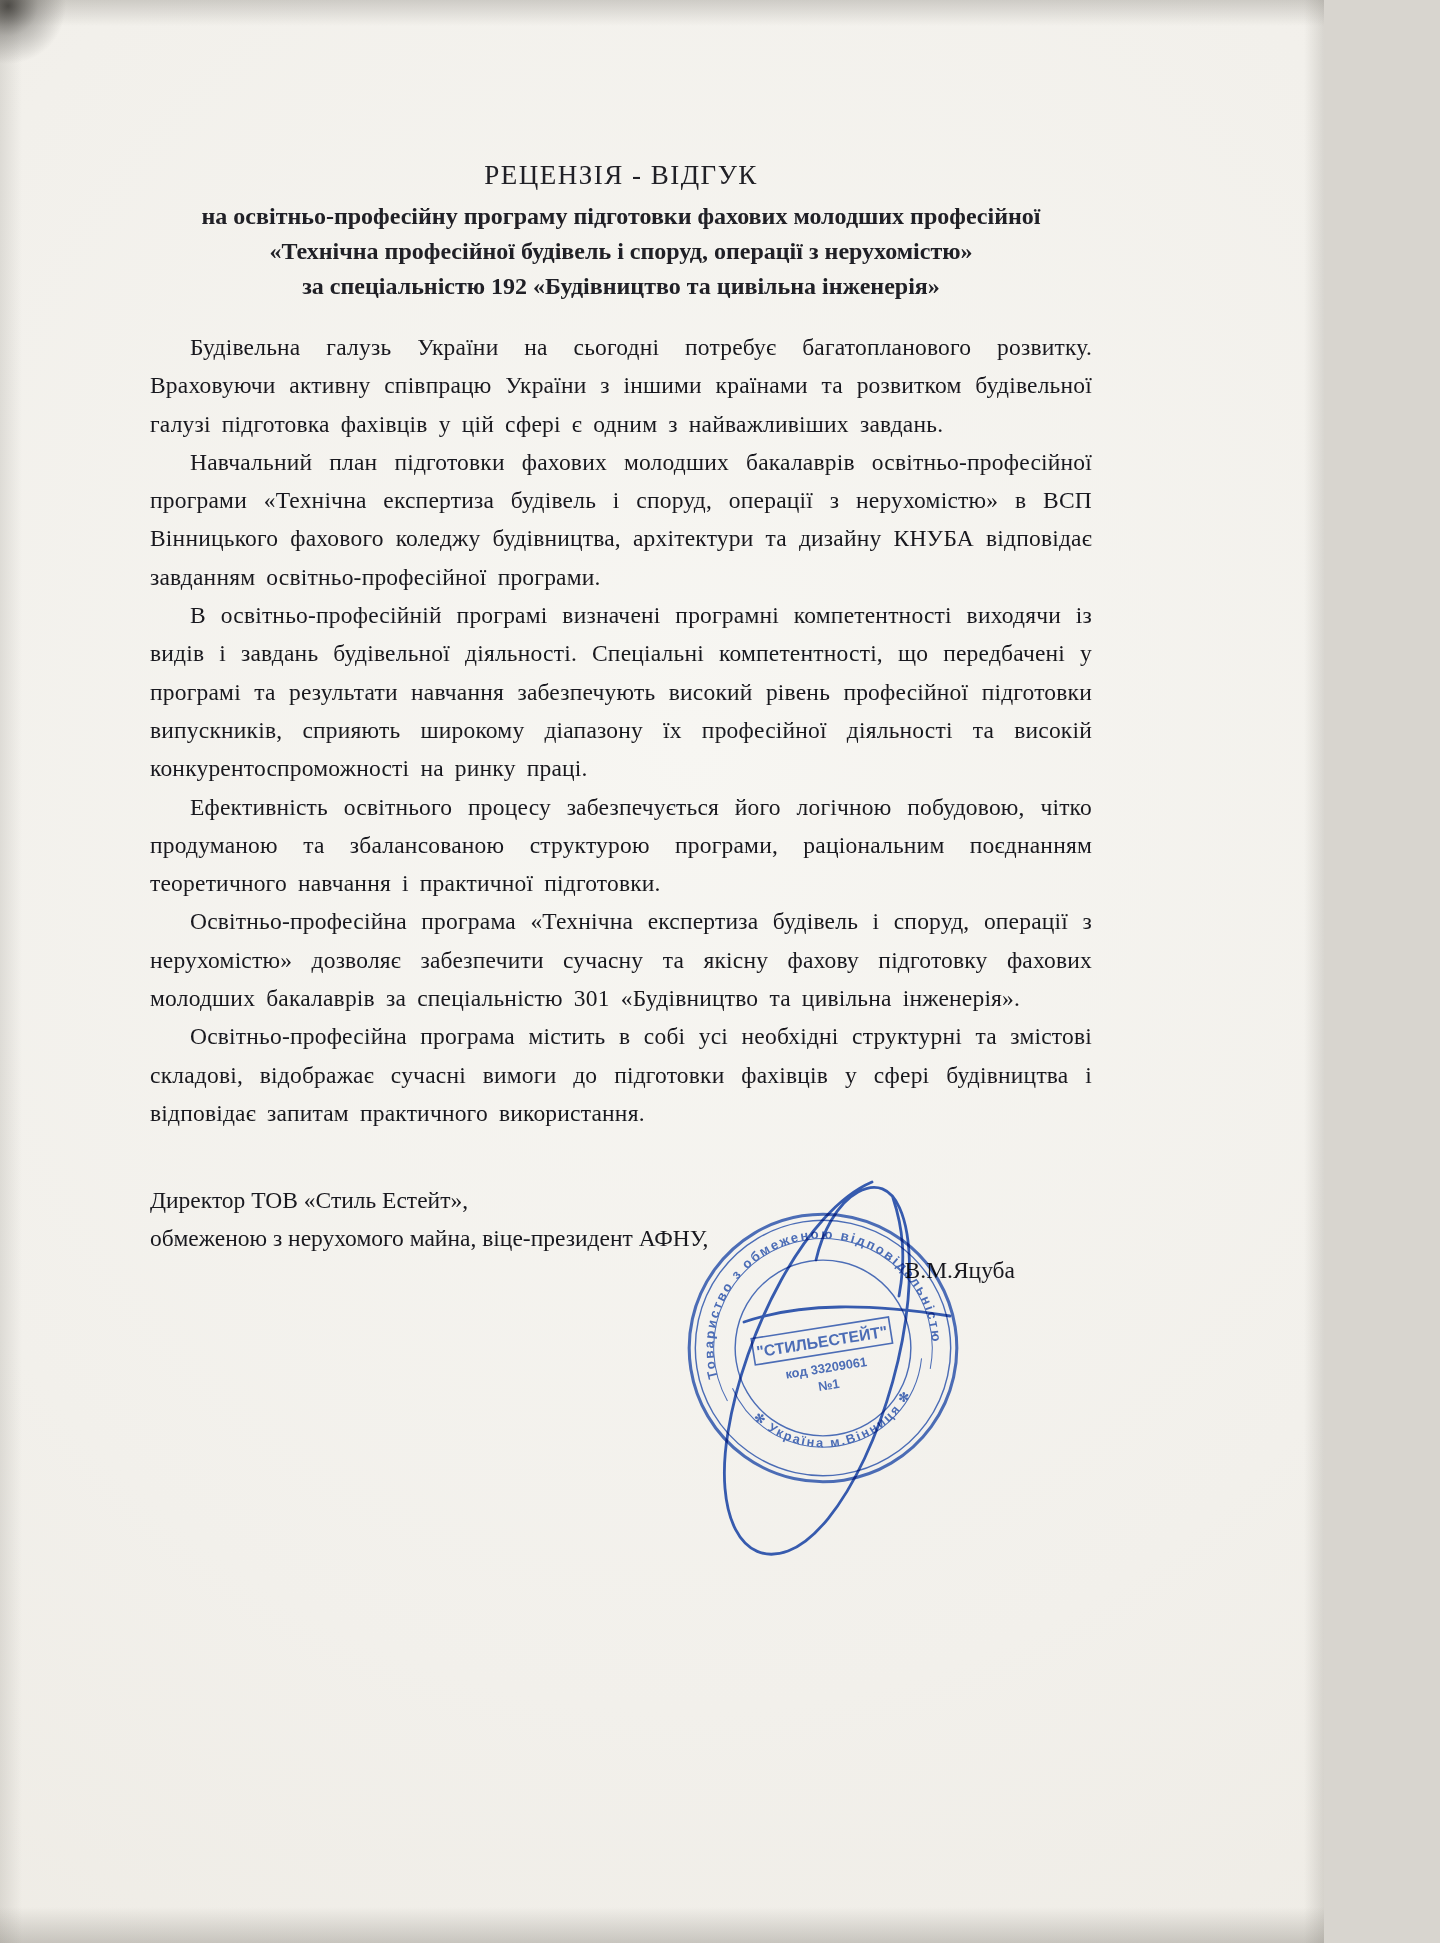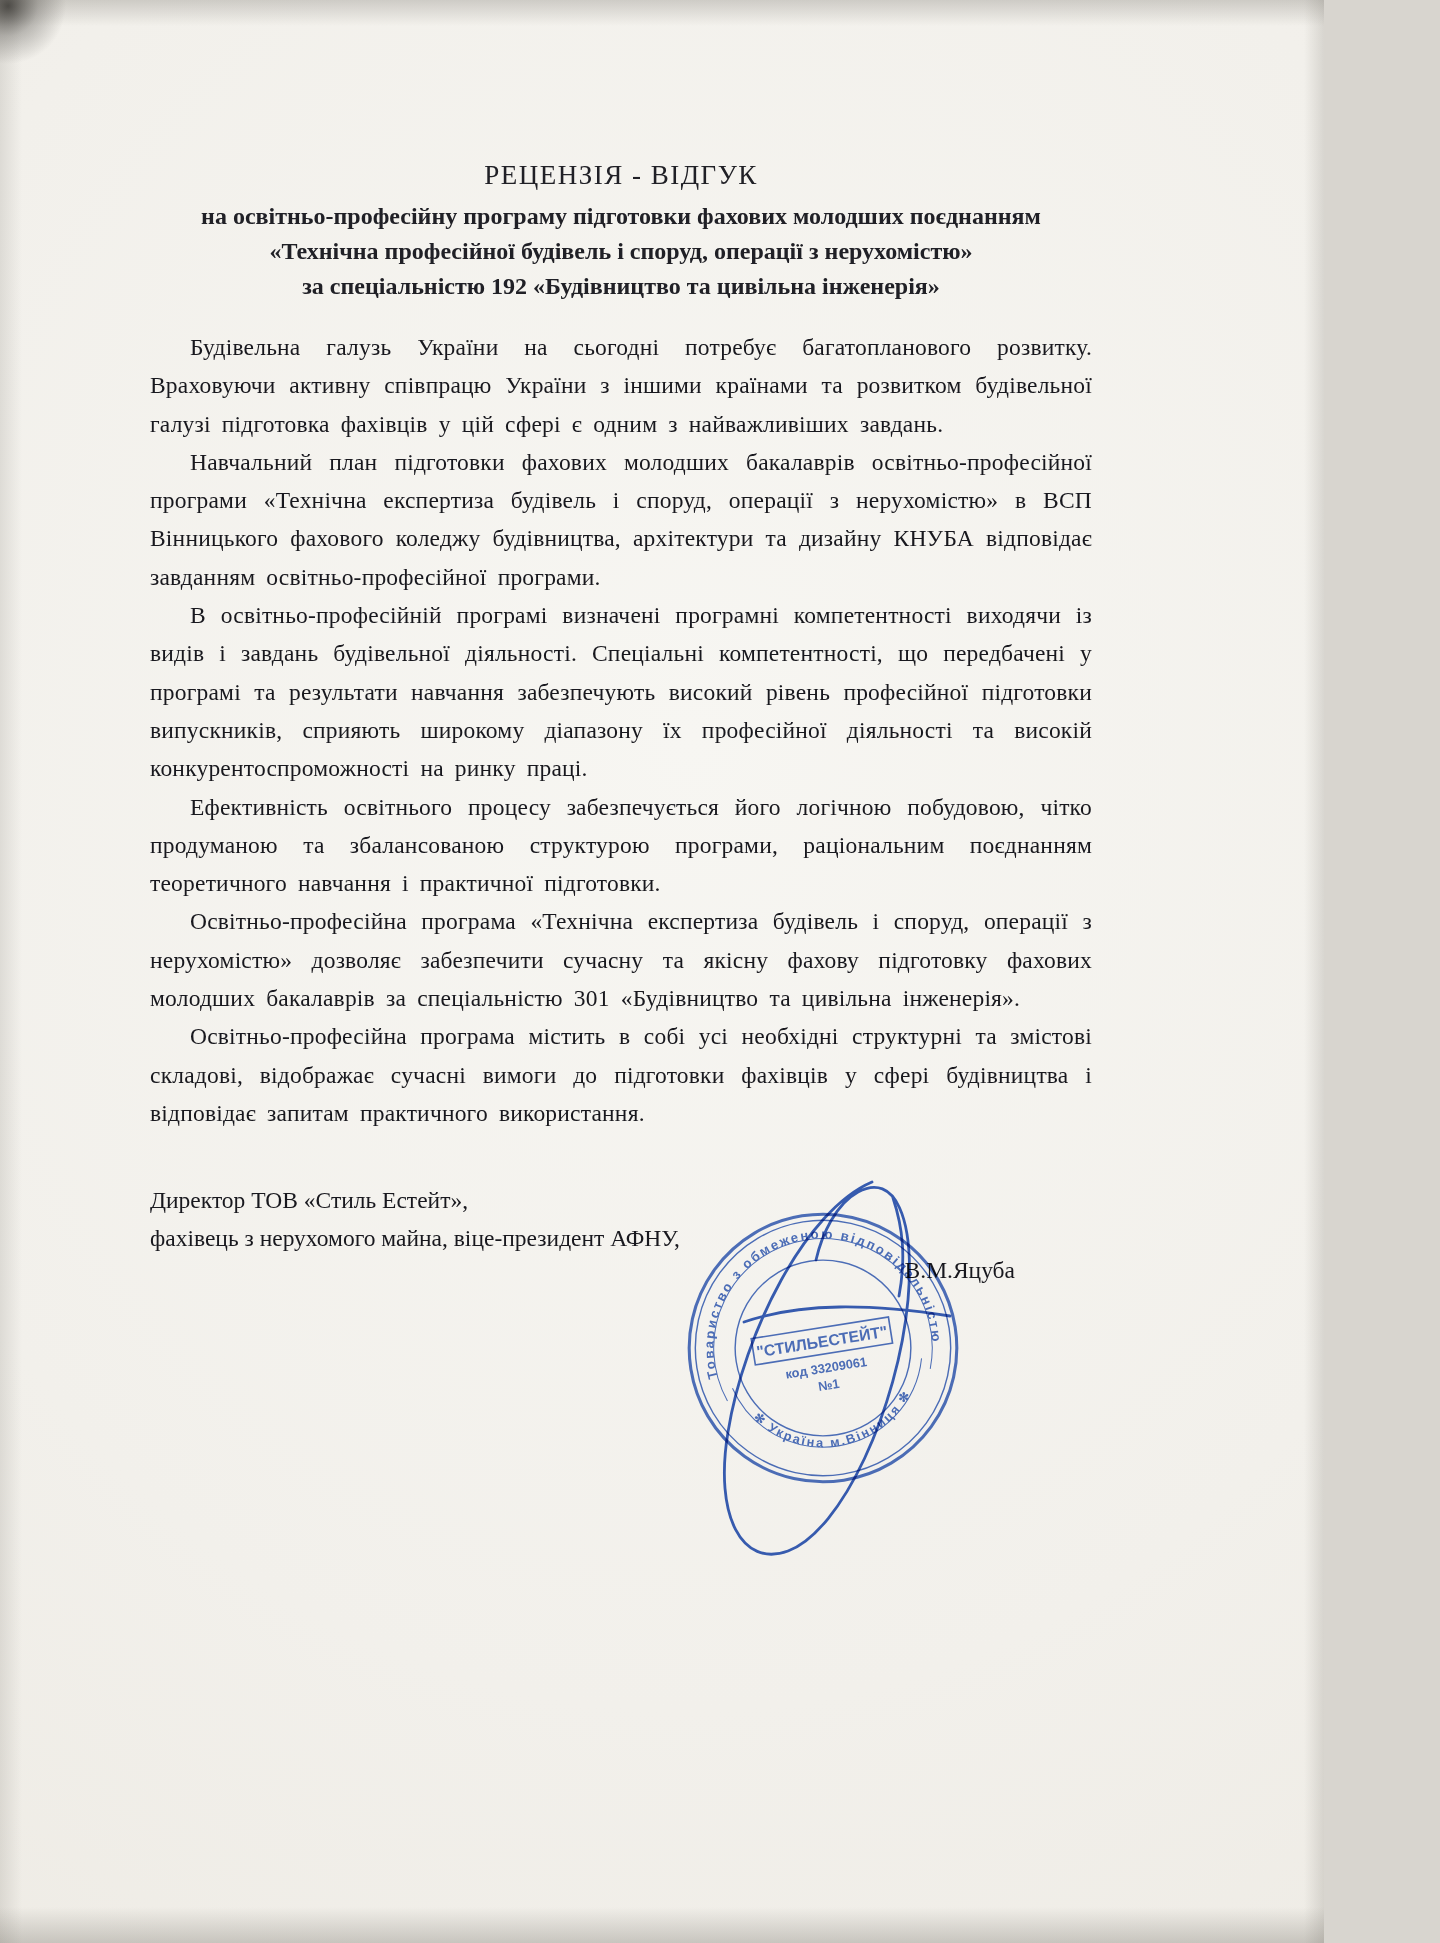--- a/index.html
+++ b/index.html
@@ -60,39 +60,39 @@
 </style>
 </head>
 <body>
 
 <div class="page">
 
   <div class="content">
 
     <div class="title-block">
       <div class="title-main">РЕЦЕНЗІЯ - ВІДГУК</div>
-      <div class="title-sub">на освітньо-професійну програму підготовки фахових молодших поєднанням</div>
+      <div class="title-sub">на освітньо-професійну програму підготовки фахових молодших професійної</div>
       <div class="title-sub">«Технічна професійної будівель і споруд, операції з нерухомістю»</div>
       <div class="title-sub">за спеціальністю 192 «Будівництво та цивільна інженерія»</div>
     </div>
 
     <div class="body-text">
       <p>Будівельна галузь України на сьогодні потребує багатопланового розвитку. Враховуючи активну співпрацю України з іншими країнами та розвитком будівельної галузі підготовка фахівців у цій сфері є одним з найважливіших завдань.</p>
       <p>Навчальний план підготовки фахових молодших бакалаврів освітньо-професійної програми «Технічна експертиза будівель і споруд, операції з нерухомістю» в ВСП Вінницького фахового коледжу будівництва, архітектури та дизайну КНУБА відповідає завданням освітньо-професійної програми.</p>
       <p>В освітньо-професійній програмі визначені програмні компетентності виходячи із видів і завдань будівельної діяльності. Спеціальні компетентності, що передбачені у програмі та результати навчання забезпечують високий рівень професійної підготовки випускників, сприяють широкому діапазону їх професійної діяльності та високій конкурентоспроможності на ринку праці.</p>
       <p>Ефективність освітнього процесу забезпечується його логічною побудовою, чітко продуманою та збалансованою структурою програми, раціональним поєднанням теоретичного навчання і практичної підготовки.</p>
       <p>Освітньо-професійна програма «Технічна експертиза будівель і споруд, операції з нерухомістю» дозволяє забезпечити сучасну та якісну фахову підготовку фахових молодших бакалаврів за спеціальністю 301 «Будівництво та цивільна інженерія».</p>
       <p>Освітньо-професійна програма містить в собі усі необхідні структурні та змістові складові, відображає сучасні вимоги до підготовки фахівців у сфері будівництва і відповідає запитам практичного використання.</p>
     </div>
 
   </div>
 
   <div class="signature-area">
     <div class="sig-line">Директор ТОВ «Стиль Естейт»,</div>
-    <div class="sig-line">фахівець з нерухомого майна, віце-президент АФНУ,</div>
+    <div class="sig-line">обмеженою з нерухомого майна, віце-президент АФНУ,</div>
     <div class="signer-name">В.М.Яцуба</div>
   </div>
 
   <svg class="stamp-svg" viewBox="0 0 280 280">
     <g transform="rotate(-9 140 140)" stroke="#3b63bd" fill="none">
       <circle cx="140" cy="140" r="131" stroke-width="3"></circle>
       <circle cx="140" cy="140" r="125" stroke-width="1.4"></circle>
       <circle cx="140" cy="140" r="86" stroke-width="1.4"></circle>
       <path id="arcTop" d="M 39.5,176.6 A 107,107 0 1 1 240.5,176.6"></path>
       <path id="arcBottom" d="M 46.3,165.1 A 97,97 0 0 0 233.7,165.1"></path>

